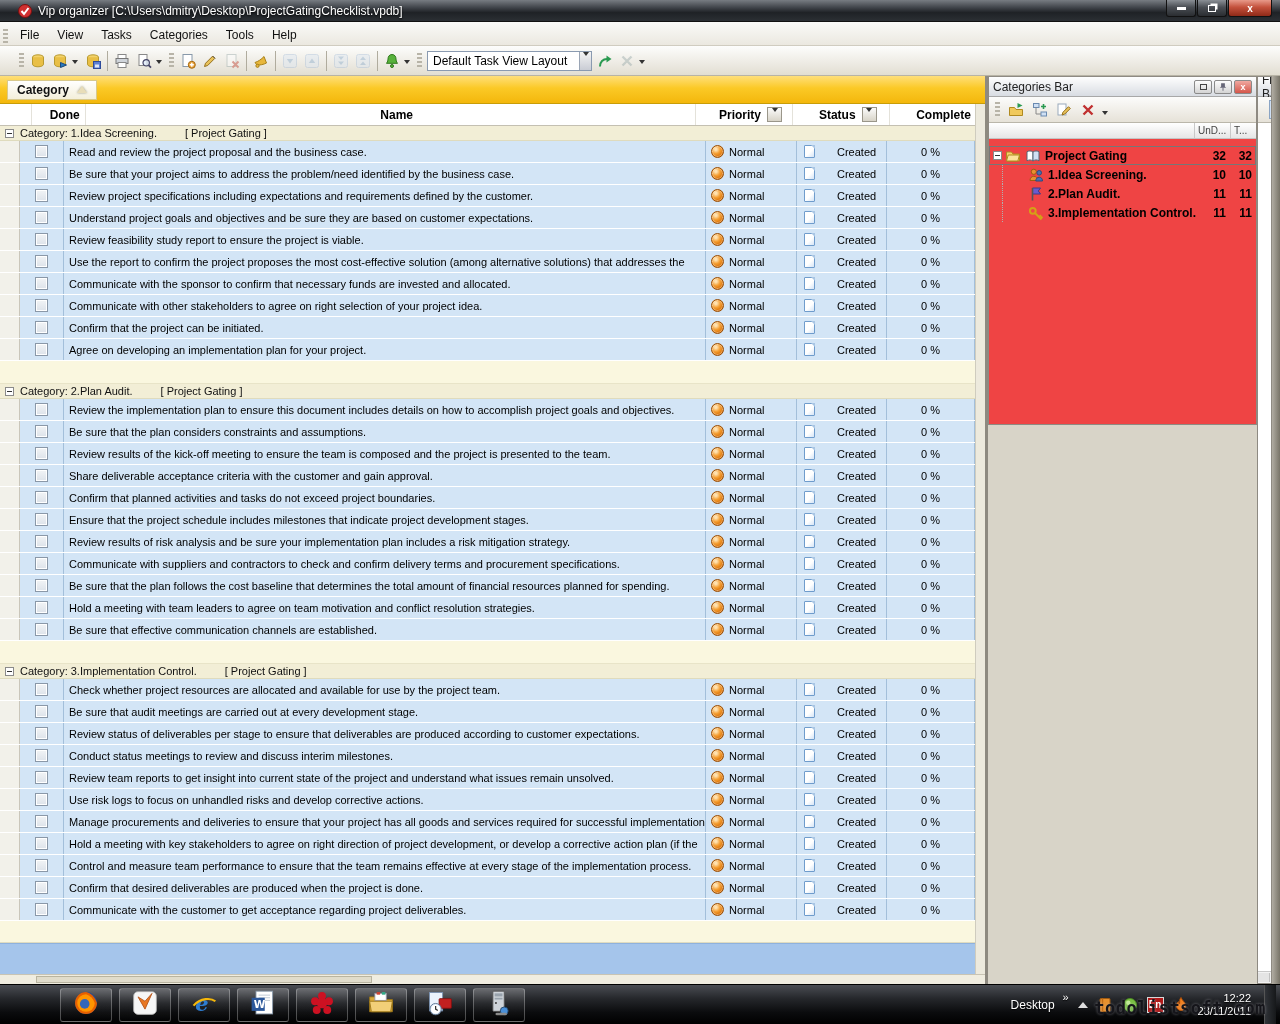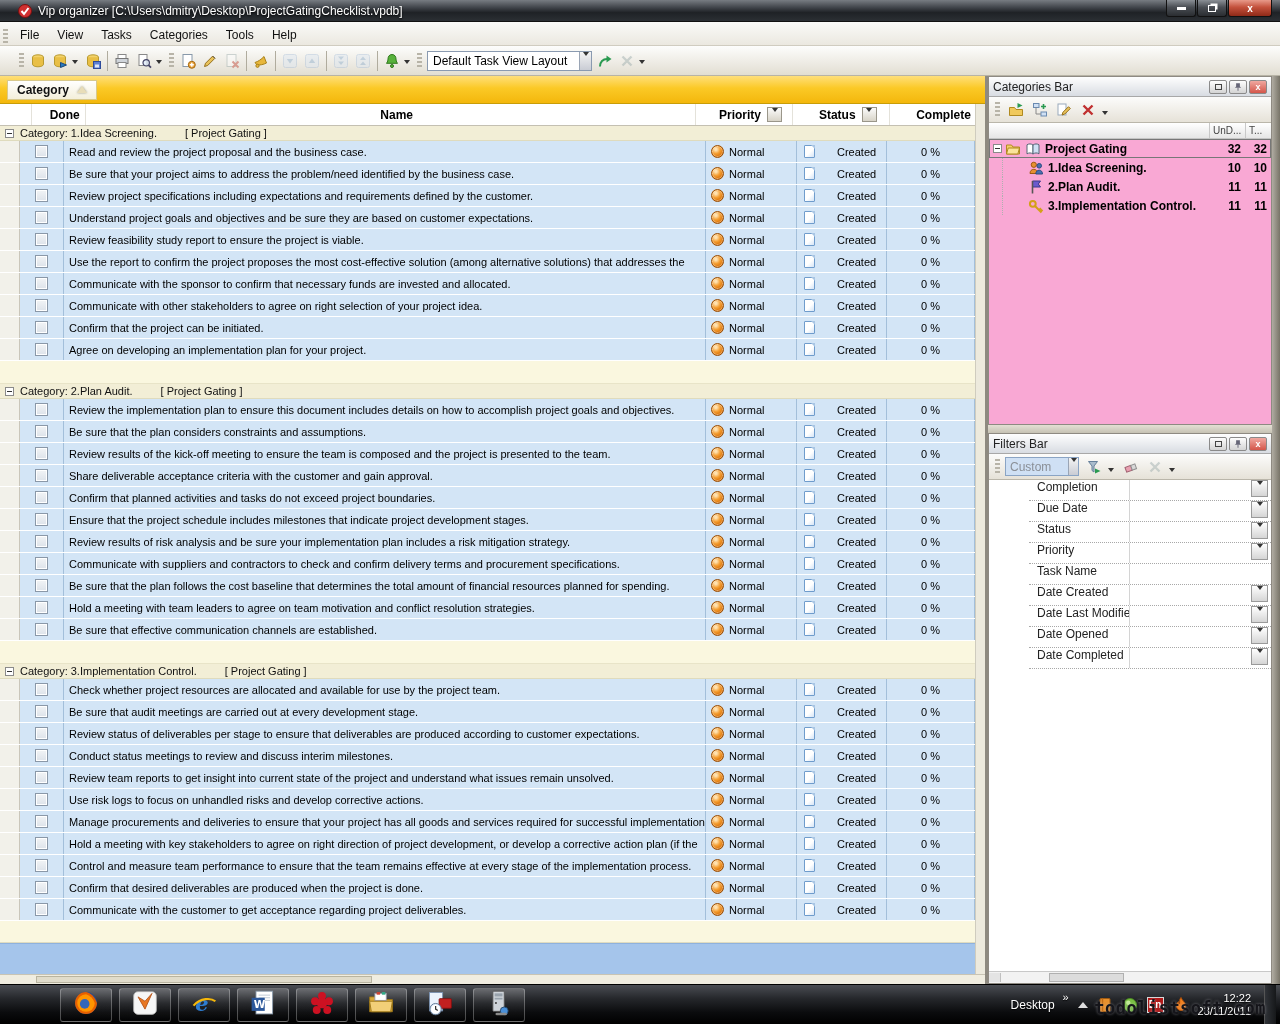--- a/index.html
+++ b/index.html
@@ -37,21 +37,21 @@
   .caret.low { margin-top: 14px; }
   .combo { width: 165px; height: 20px; background: #fff; border: 1px solid #8a9ab0; display: flex;
     align-items: center; font-size: 12px; padding-left: 5px; margin: 0 2px; }
   .combo .cbarrow { margin-left: auto; width: 12px; height: 18px; background: linear-gradient(#f4f4f4,#c9ccd4);
     border-left: 1px solid #9aa5b5; display: flex; align-items: center; justify-content: center; }
 
   
   .content { display: flex; height: 908px; background: #e8e4d8; }
   .gridpane { width: 985px; display: flex; flex-direction: column; background: #f8f5e4; position: relative; }
   .vdivider { width: 3px; background: #8e8a80; }
-  .rightcol { width: 284px; display: flex; flex-direction: column; background: #d8d4c8; }
+  .rightcol { width: 284px; display: flex; flex-direction: row; background: #d8d4c8; }
   .redge { width: 8px; background: linear-gradient(90deg, #b0aca2, #787468); }
 
   
   .goldband { height: 28px; background: linear-gradient(#ffe econ, #fbc926); background: linear-gradient(#ffdf7a, #fbc926 45%, #f3b70c);
     display: flex; align-items: center; padding-left: 7px; border-bottom: 1px solid #c89d08; }
   .catbtn { background: linear-gradient(#ffffff, #f4efda); border: 1px solid #d8c98c; font-weight: bold;
     font-size: 12px; padding: 2px 9px; display: flex; align-items: center; gap: 8px; color: #111; }
   .sorttri { width: 0; height: 0; border-left: 5px solid transparent; border-right: 5px solid transparent;
     border-bottom: 7px solid #e8ddb8; outline: none; position: relative; filter: drop-shadow(0 0 1px #998); }
   .colhead { height: 22px; background: #fff; display: flex; align-items: center; font-weight: bold;
@@ -105,21 +105,21 @@
   .pbtn { width: 18px; height: 14px; border: 1px solid #8a8a8a; border-radius: 2px; display: flex; align-items: center;
     justify-content: center; background: linear-gradient(#fdfdfd, #d4d4d4); font-size: 9px; color: #333; }
   .pbtn.close { background: linear-gradient(#f0a8a0, #d4564a); color: #fff; font-weight: bold; }
   .pbtn .sq { width: 7px; height: 6px; border: 1px solid #444; }
   .ptool { height: 26px; flex: none; display: flex; align-items: center; gap: 2px; padding: 0 3px;
     background: linear-gradient(#fcfcfb, #e6e2d8); border-bottom: 1px solid #bab6aa; }
   .treehead { height: 16px; flex: none; display: flex; justify-content: flex-end; align-items: center;
     font-size: 10px; color: #444; background: linear-gradient(#fff, #e6e6e6); border-bottom: 1px solid #c4c4c4; }
   .thcell { border-left: 1px solid #c8c8c8; height: 100%; display: flex; align-items: center; padding-left: 3px; }
   .thcell.und { width: 36px; } .thcell.tot { width: 26px; }
-  .tree { flex: 1; background: #f9a8d4; padding-top: 0; }
+  .tree { flex: 1; background: #ef4444; padding-top: 7px; }
   .treerow { height: 19px; display: flex; align-items: center; font-size: 12px; font-weight: bold; color: #000;
     padding-left: 4px; position: relative; }
   .treerow.sel { outline: 1px solid #777; outline-offset: -1px; }
   .treerow .ic { width: 17px; height: 16px; display: inline-flex; margin-right: 3px; flex: none; }
   .treerow .indent { width: 26px; flex: none; border-left: 1px dotted #b0b0b0; margin-left: 9px; height: 100%; }
   .treerow .lbl { white-space: nowrap; overflow: hidden; }
   .treerow .nums { margin-left: auto; display: flex; }
   .treerow .num { width: 34px; text-align: right; padding-right: 4px; }
   .treerow .num.tot { width: 26px; }
   .fcombo { width: 74px; height: 19px; background: #cfe0f4; border: 1px solid #8aa4c4; color: #8a8f96;

